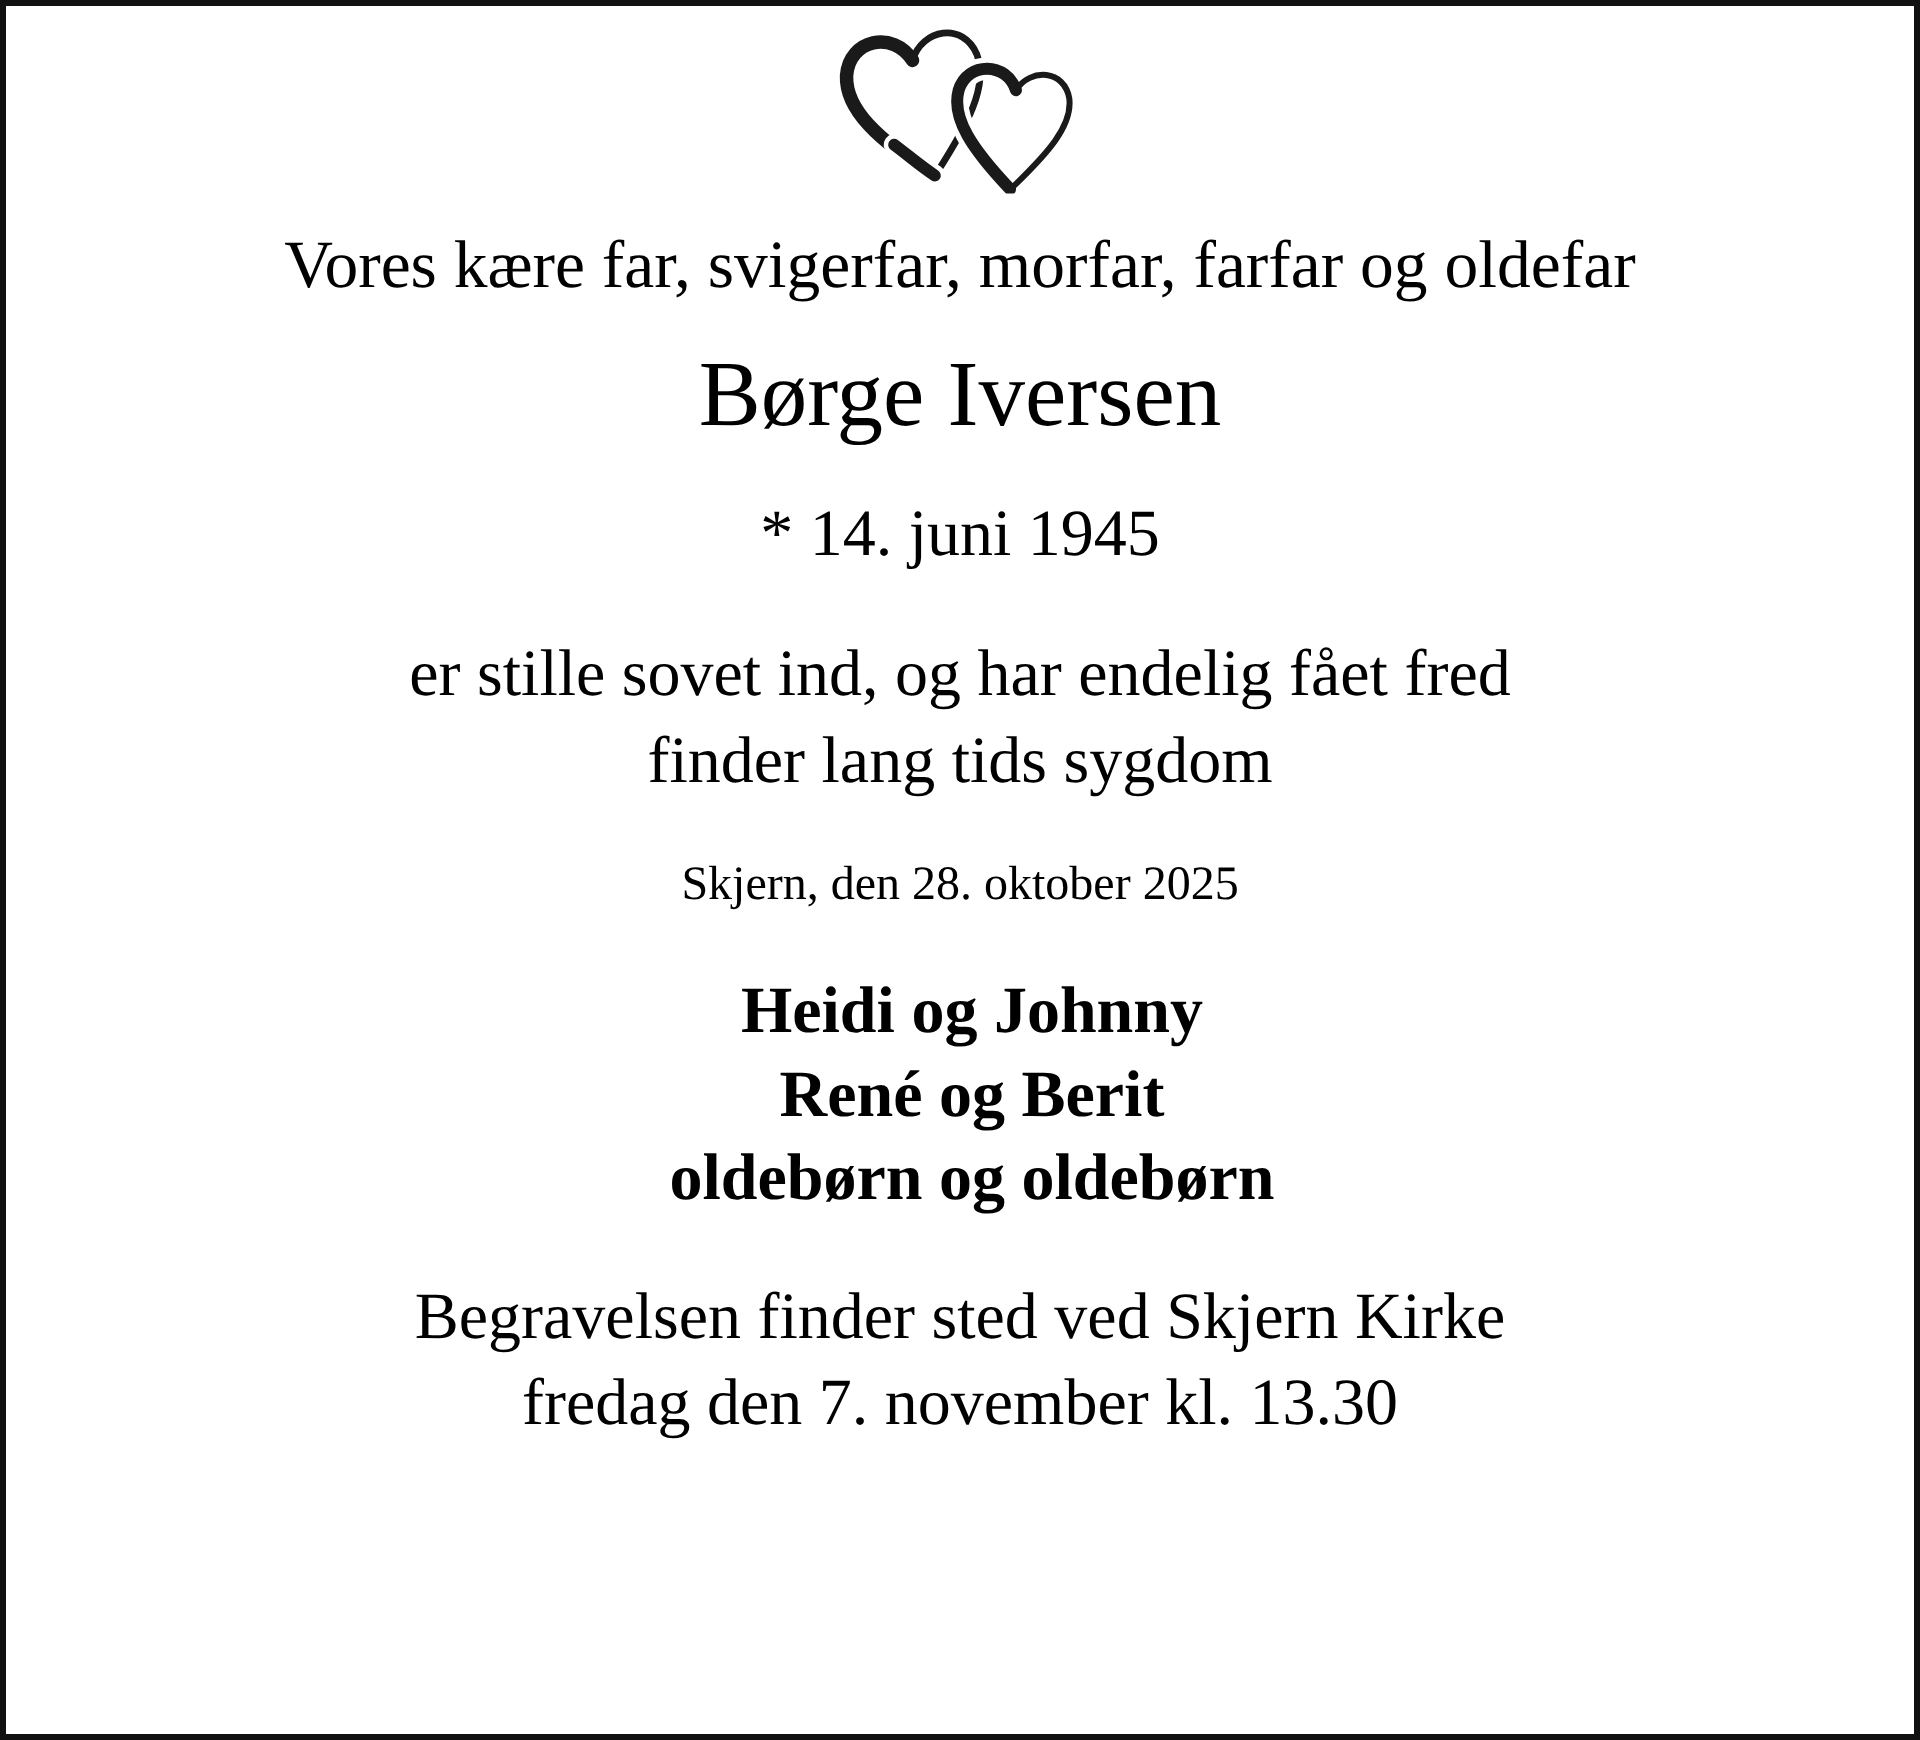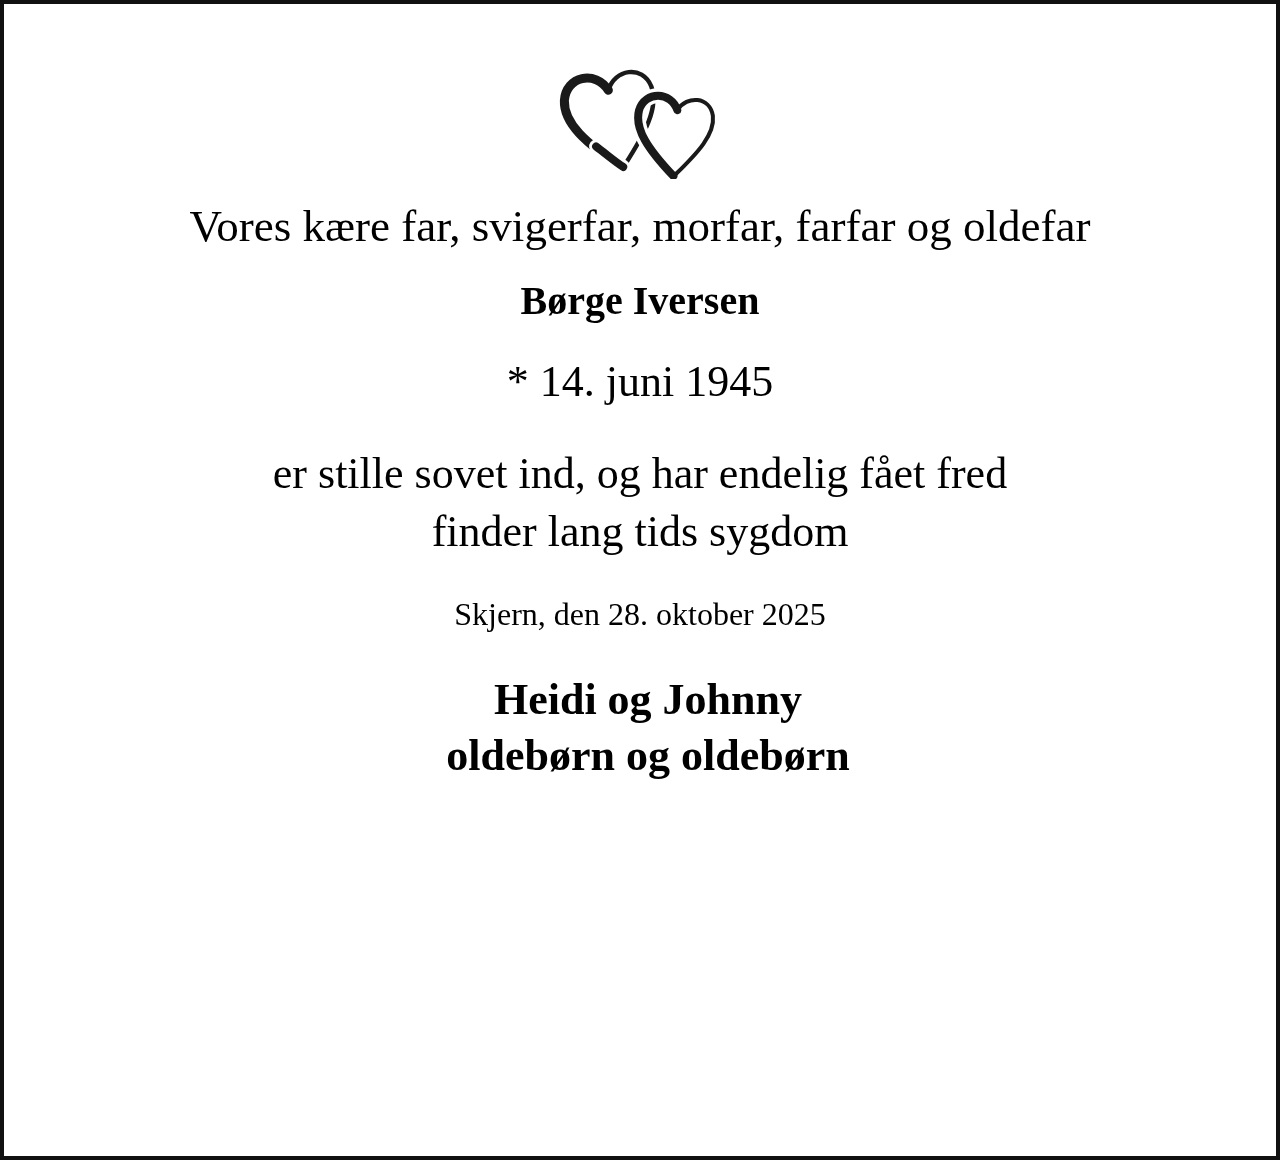--- a/index.html
+++ b/index.html
@@ -16,36 +16,35 @@
     border: 4px solid #111111;
     overflow: hidden;
     font-family: "Liberation Serif", "DejaVu Serif", serif;
     color: #000000;
   }
   .content {
     display: flex;
     flex-direction: column;
     align-items: center;
     text-align: center;
-    padding-top: 50px;
   }
   .hearts {
     width: 200px;
     height: 125px;
     margin-bottom: 22px;
   }
   .relation-line {
     font-size: 45px;
     line-height: 1.15;
     margin: 0 0 26px 0;
     font-weight: normal;
   }
   .deceased-name {
-    font-size: 40px;
-    font-weight: bold;
+    font-size: 62px;
+    font-weight: normal;
     line-height: 1.1;
     margin: 0 0 34px 0;
   }
   .birth-line {
     font-size: 44px;
     line-height: 1.15;
     margin: 0 0 38px 0;
   }
   .death-message {
     font-size: 44px;
@@ -110,18 +109,23 @@
     <div class="death-message">
       <div>er stille sovet ind, og har endelig fået fred</div>
       <div>finder lang tids sygdom</div>
     </div>
 
     <div class="place-date-line">Skjern, den 28. oktober 2025</div>
 
 
     <div class="family-block">
       <div>Heidi og Johnny</div>
+      <div>René og Berit</div>
       <div>oldebørn og oldebørn</div>
     </div>
 
+    <div class="funeral-block">
+      <div>Begravelsen finder sted ved Skjern Kirke</div>
+      <div>fredag den 7. november kl. 13.30</div>
+    </div>
 
   </div>
 </div>
 
 </body></html>

